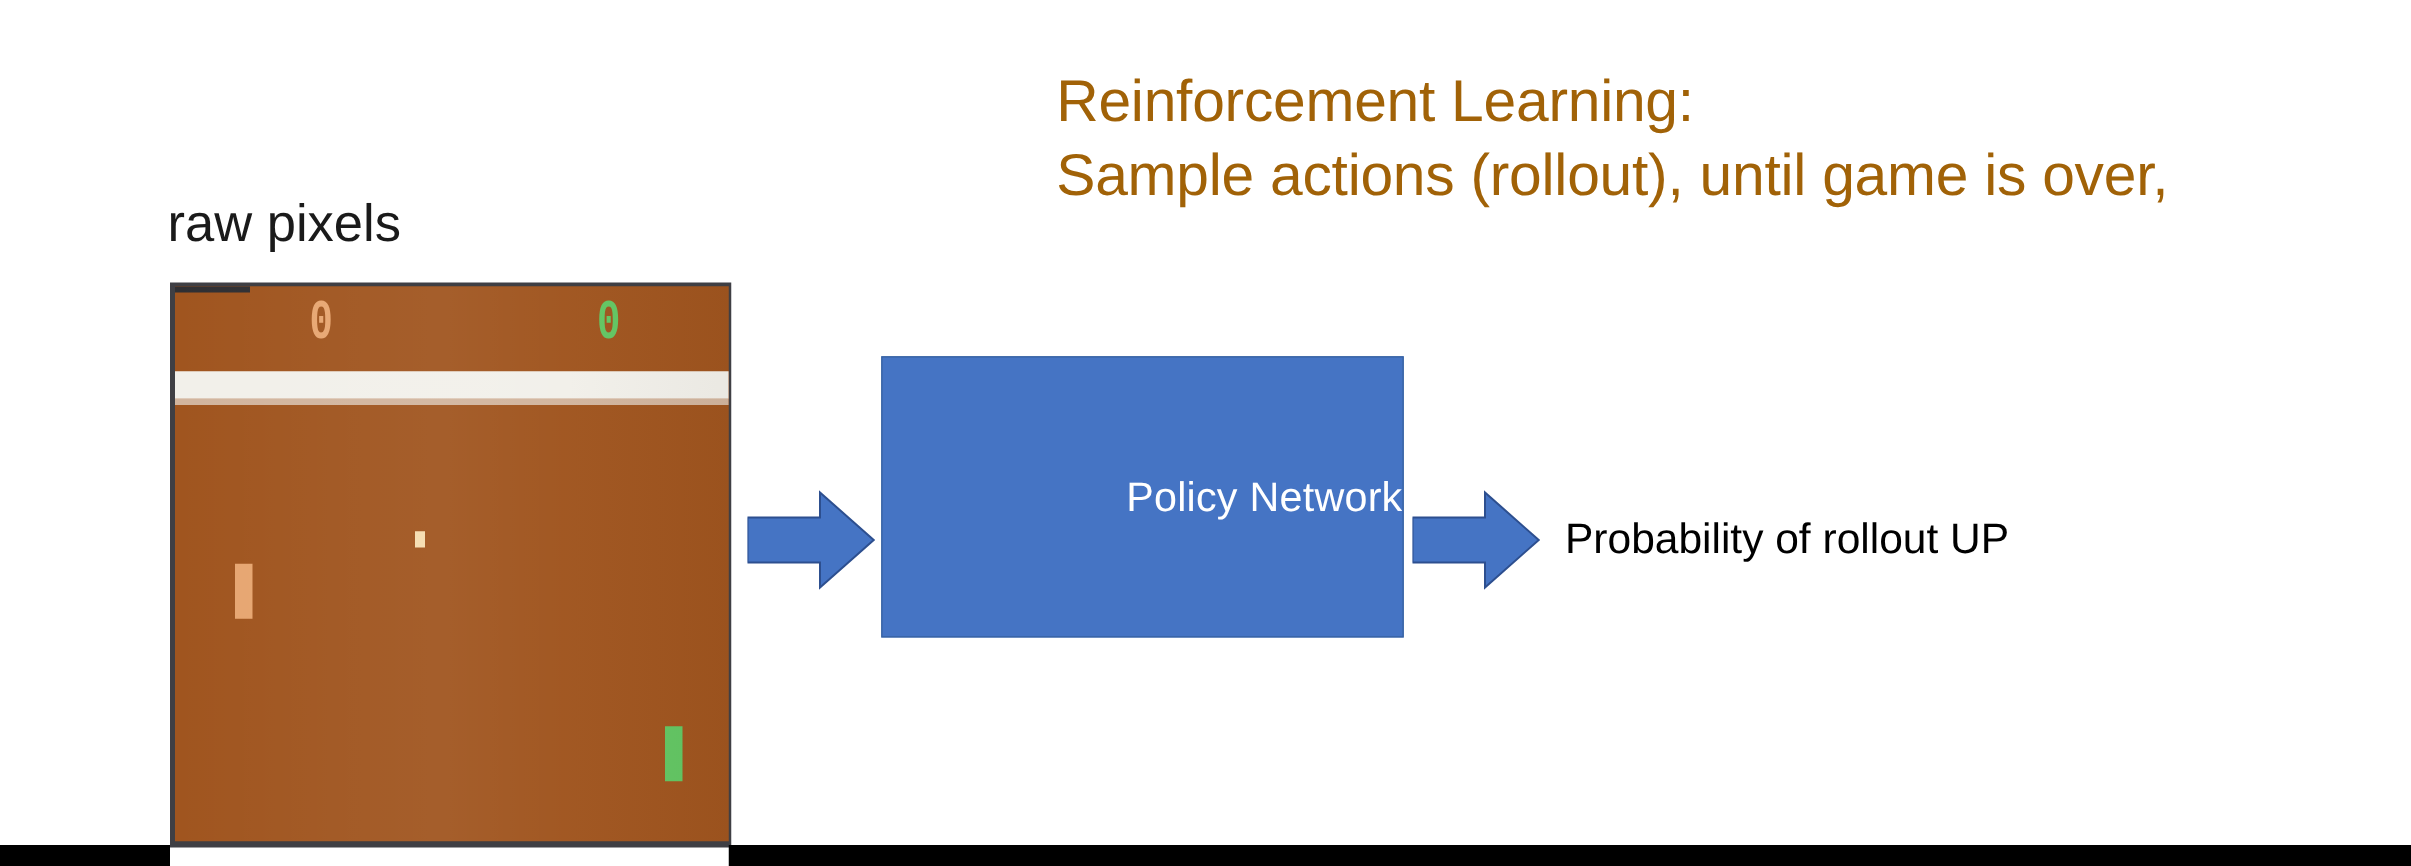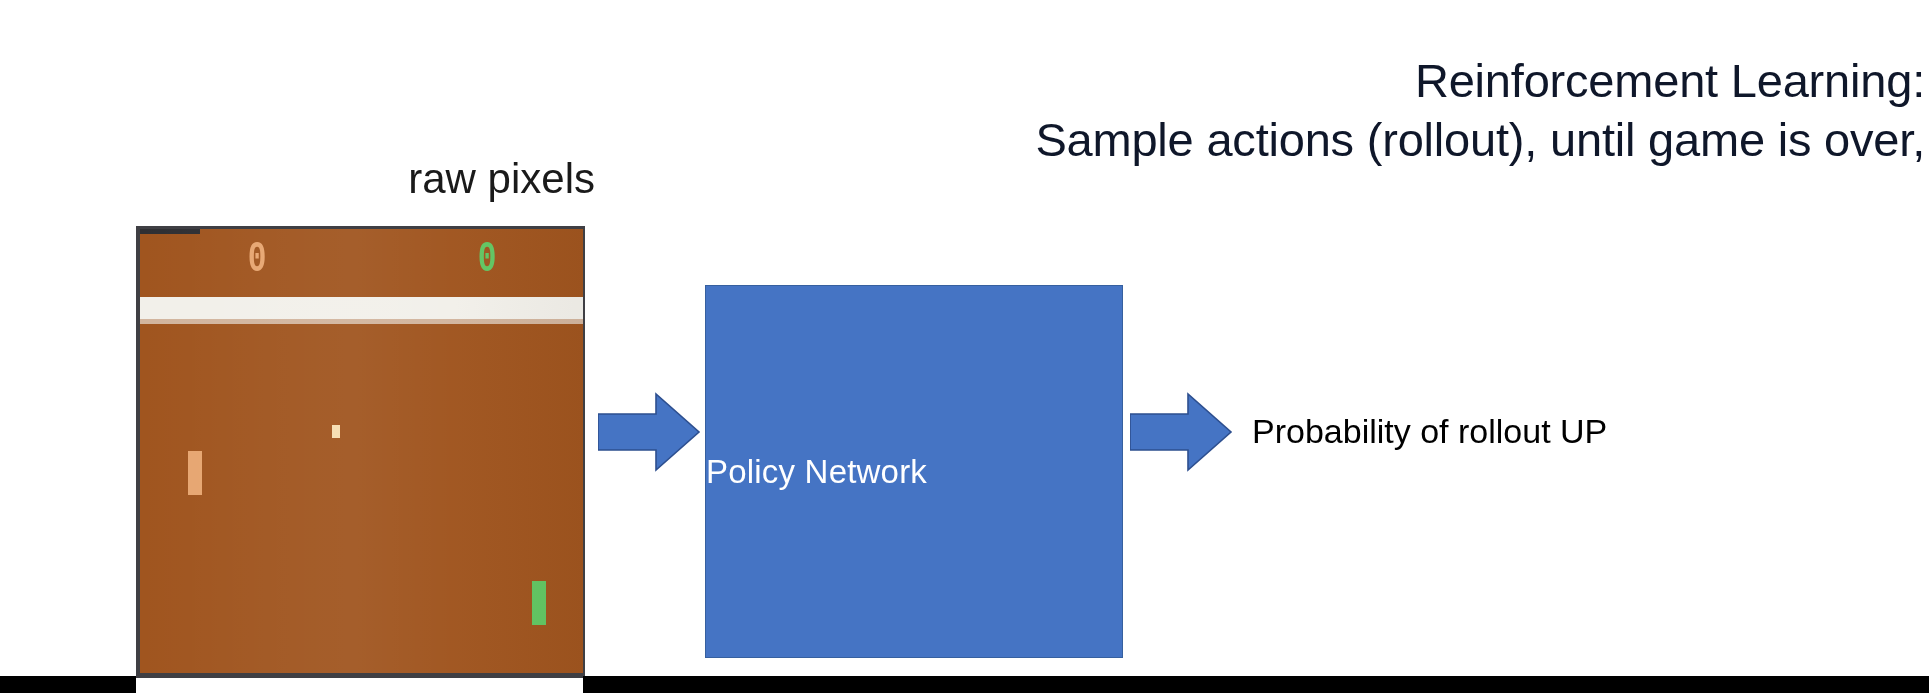--- a/index.html
+++ b/index.html
@@ -19,38 +19,38 @@
     background: #ffffff;
     overflow: hidden;
   }
 
   
   .title-block {
     position: absolute;
     left: 845px;
     top: 52px;
     width: 1080px;
-    text-align: right;
-    color: #0f172a;
+    text-align: left;
+    color: #a16207;
     font-family: "Liberation Sans", sans-serif;
     font-size: 47px;
     line-height: 1.25;
     font-weight: 400;
     letter-spacing: -0.2px;
     white-space: nowrap;
   }
   .title-line { display: block; }
 
   
   .raw-pixels-label {
     position: absolute;
-    left: 150px;
+    left: 134px;
     top: 155px;
     width: 445px;
-    text-align: right;
+    text-align: left;
     font-size: 42px;
     color: #1a1a1a;
     font-family: "Liberation Sans", sans-serif;
   }
 
   
   .pong-frame {
     position: absolute;
     left: 136px;
     top: 226px;
@@ -152,27 +152,27 @@
   }
   .arrow-in  { left: 598px;  top: 392px; width: 103px; height: 80px; background: transparent; border: none; }
   .arrow-out { left: 1130px; top: 392px; width: 103px; height: 80px; background: transparent; border: none; }
 
   
   .policy-box {
     position: absolute;
     left: 705px;
     top: 285px;
     width: 418px;
-    height: 373px;
+    height: 225px;
     background: #4574C4;
     border: 1px solid #36609f;
     box-sizing: border-box;
     display: flex;
     align-items: center;
-    justify-content: flex-start;
+    justify-content: flex-end;
   }
   .policy-box-label {
     color: #ffffff;
     font-size: 33px;
     font-family: "Liberation Sans", sans-serif;
     font-weight: 400;
     letter-spacing: 0.2px;
   }
 
   

